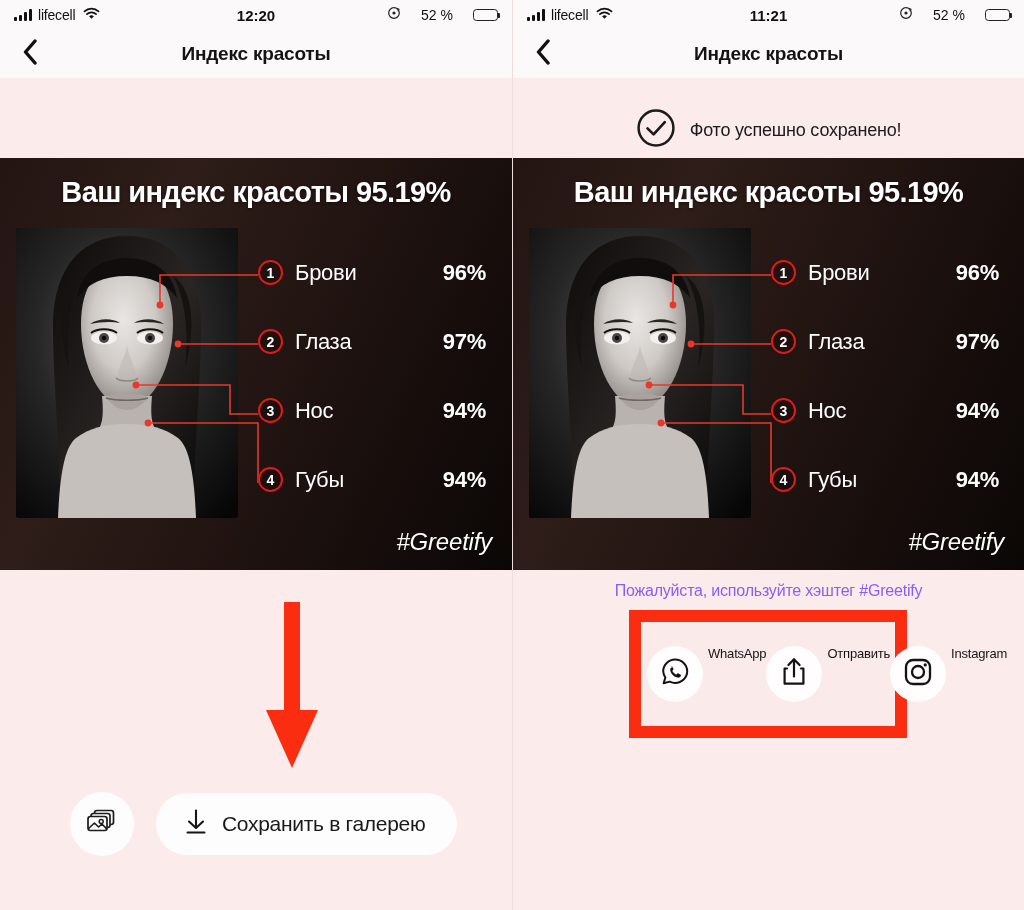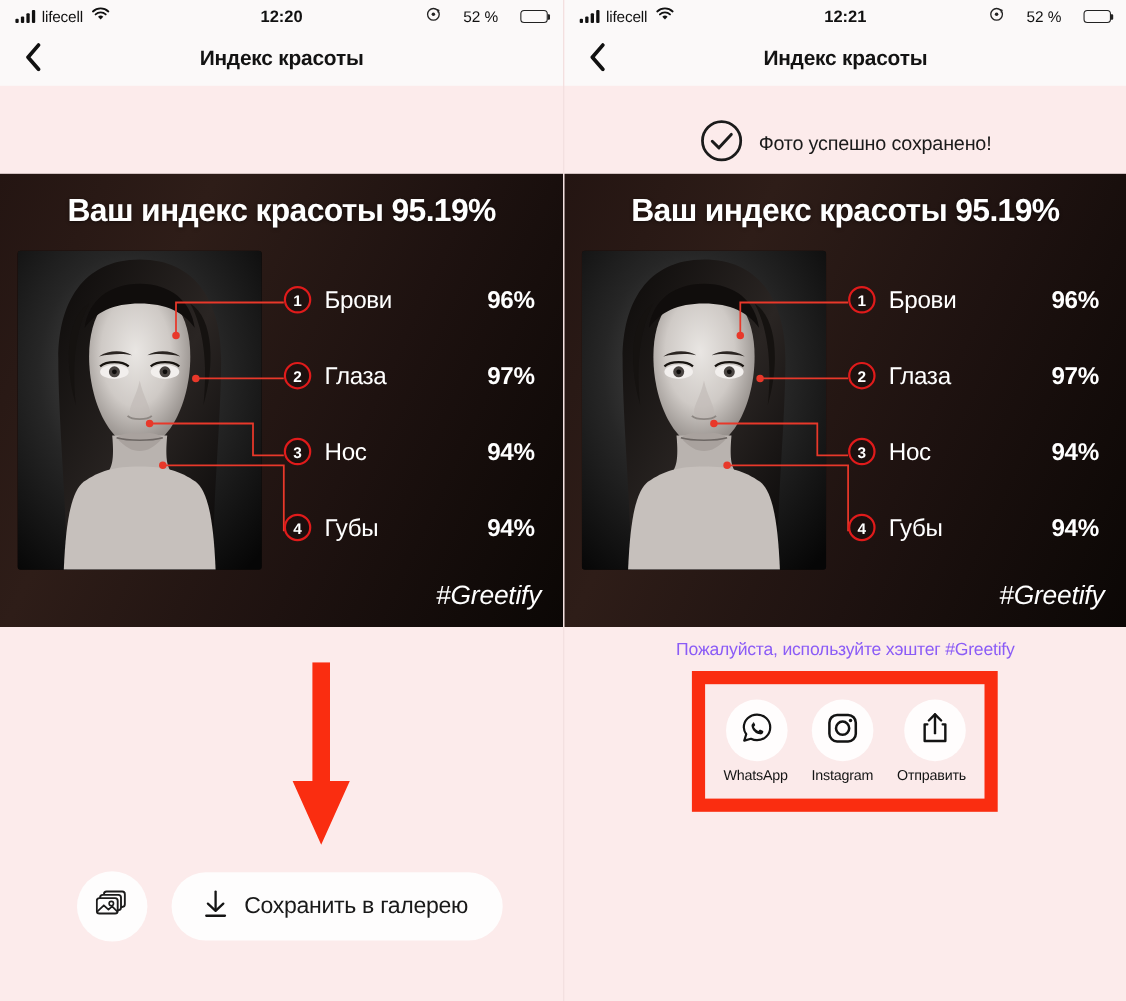--- a/index.html
+++ b/index.html
@@ -189,21 +189,21 @@
     background:#fa2d10;
     padding:12px;
   }
   .share-inner {
     width:100%; height:100%;
     background:#fbeaea;
     display:flex; align-items:center; justify-content:space-around;
     padding:0 6px;
   }
   .share-item {
-    display:flex; flex-direction:column; align-items:flex-end; gap:5px;
+    display:flex; align-items:flex-start; gap:5px;
     cursor:pointer;
   }
   .share-circle {
     width:56px; height:56px; border-radius:50%;
     background:#fffdfd;
     display:flex; align-items:center; justify-content:center;
   }
   .share-label { font-size:13px; color:#151515; letter-spacing:-0.2px; }
 </style>
 </head>
@@ -396,21 +396,21 @@
           </span>
         <span class="carrier">lifecell</span>
         <span class="wifi">
           <svg width="17" height="13" viewBox="0 0 17 13">
               <path d="M8.5 11.8 6.1 9.2a3.6 3.6 0 0 1 4.8 0z" fill="#111"></path>
               <path d="M3.9 7.1a6.8 6.8 0 0 1 9.2 0" stroke="#111" stroke-width="1.7" fill="none" stroke-linecap="round"></path>
               <path d="M1.5 4.4a10.3 10.3 0 0 1 14 0" stroke="#111" stroke-width="1.7" fill="none" stroke-linecap="round"></path>
             </svg>
         </span>
       </div>
-      <div class="sb-time">12:21</div>
+      <div class="sb-time">11:21</div>
       <div class="sb-right">
         <span>
           <svg width="14" height="14" viewBox="0 0 14 14">
               <circle cx="7" cy="7" r="5.3" stroke="#222" stroke-width="1.2" fill="none"></circle>
               <circle cx="7" cy="7" r="1.6" fill="#222"></circle>
               <path d="M10.2 2.6 12 3.3l-.8 1.7" stroke="#222" stroke-width="1.1" fill="none" stroke-linecap="round" stroke-linejoin="round"></path>
             </svg>
         </span>
         <span class="batt-pct">52 %</span>
         <span class="batt"><span class="fill" style="width:52%"></span></span>
@@ -542,40 +542,40 @@
                   <path d="M11.3 9.3c.4-.1.8 0 1 .4l1.1 2c.2.4.1.8-.2 1.1l-.6.6c-.2.2-.3.5-.1.8.8 1.4 2 2.5 3.4 3.2.3.2.6.1.8-.1l.6-.7c.3-.3.7-.4 1.1-.2l2 1c.4.2.6.6.5 1-.2 1.4-1.5 2.4-2.9 2.2-4-.5-7.2-3.6-7.8-7.6-.2-1.4.8-2.5 2.1-2.7z" fill="#131313"></path>
                 </svg>
               </span>
             </span>
             <span class="share-label">WhatsApp</span>
           </div>
 
           <div class="share-item">
             <span class="share-circle">
               <span>
+                <svg width="28" height="30" viewBox="0 0 28 30">
+                  <path d="M14 2.5v17" stroke="#131313" stroke-width="2.2" stroke-linecap="round"></path>
+                  <path d="M8.4 8 14 2.4 19.6 8" stroke="#131313" stroke-width="2.2" fill="none" stroke-linecap="round" stroke-linejoin="round"></path>
+                  <path d="M7 11.5H4.6v15.2h18.8V11.5H21" stroke="#131313" stroke-width="2.2" fill="none" stroke-linecap="round" stroke-linejoin="round"></path>
+                </svg>
+              </span>
+            </span>
+            <span class="share-label">Отправить</span>
+          </div>
+
+          <div class="share-item">
+            <span class="share-circle">
+              <span>
                 <svg width="30" height="30" viewBox="0 0 30 30">
                   <rect x="3" y="3" width="24" height="24" rx="7" stroke="#131313" stroke-width="2.3" fill="none"></rect>
                   <circle cx="15" cy="15" r="6" stroke="#131313" stroke-width="2.3" fill="none"></circle>
                   <circle cx="22.2" cy="7.9" r="1.6" fill="#131313"></circle>
                 </svg>
               </span>
             </span>
             <span class="share-label">Instagram</span>
           </div>
 
-          <div class="share-item">
-            <span class="share-circle">
-              <span>
-                <svg width="28" height="30" viewBox="0 0 28 30">
-                  <path d="M14 2.5v17" stroke="#131313" stroke-width="2.2" stroke-linecap="round"></path>
-                  <path d="M8.4 8 14 2.4 19.6 8" stroke="#131313" stroke-width="2.2" fill="none" stroke-linecap="round" stroke-linejoin="round"></path>
-                  <path d="M7 11.5H4.6v15.2h18.8V11.5H21" stroke="#131313" stroke-width="2.2" fill="none" stroke-linecap="round" stroke-linejoin="round"></path>
-                </svg>
-              </span>
-            </span>
-            <span class="share-label">Отправить</span>
-          </div>
-
         </div>
       </div>
     </div>
   </div>
 </div>
 
 </body></html>

